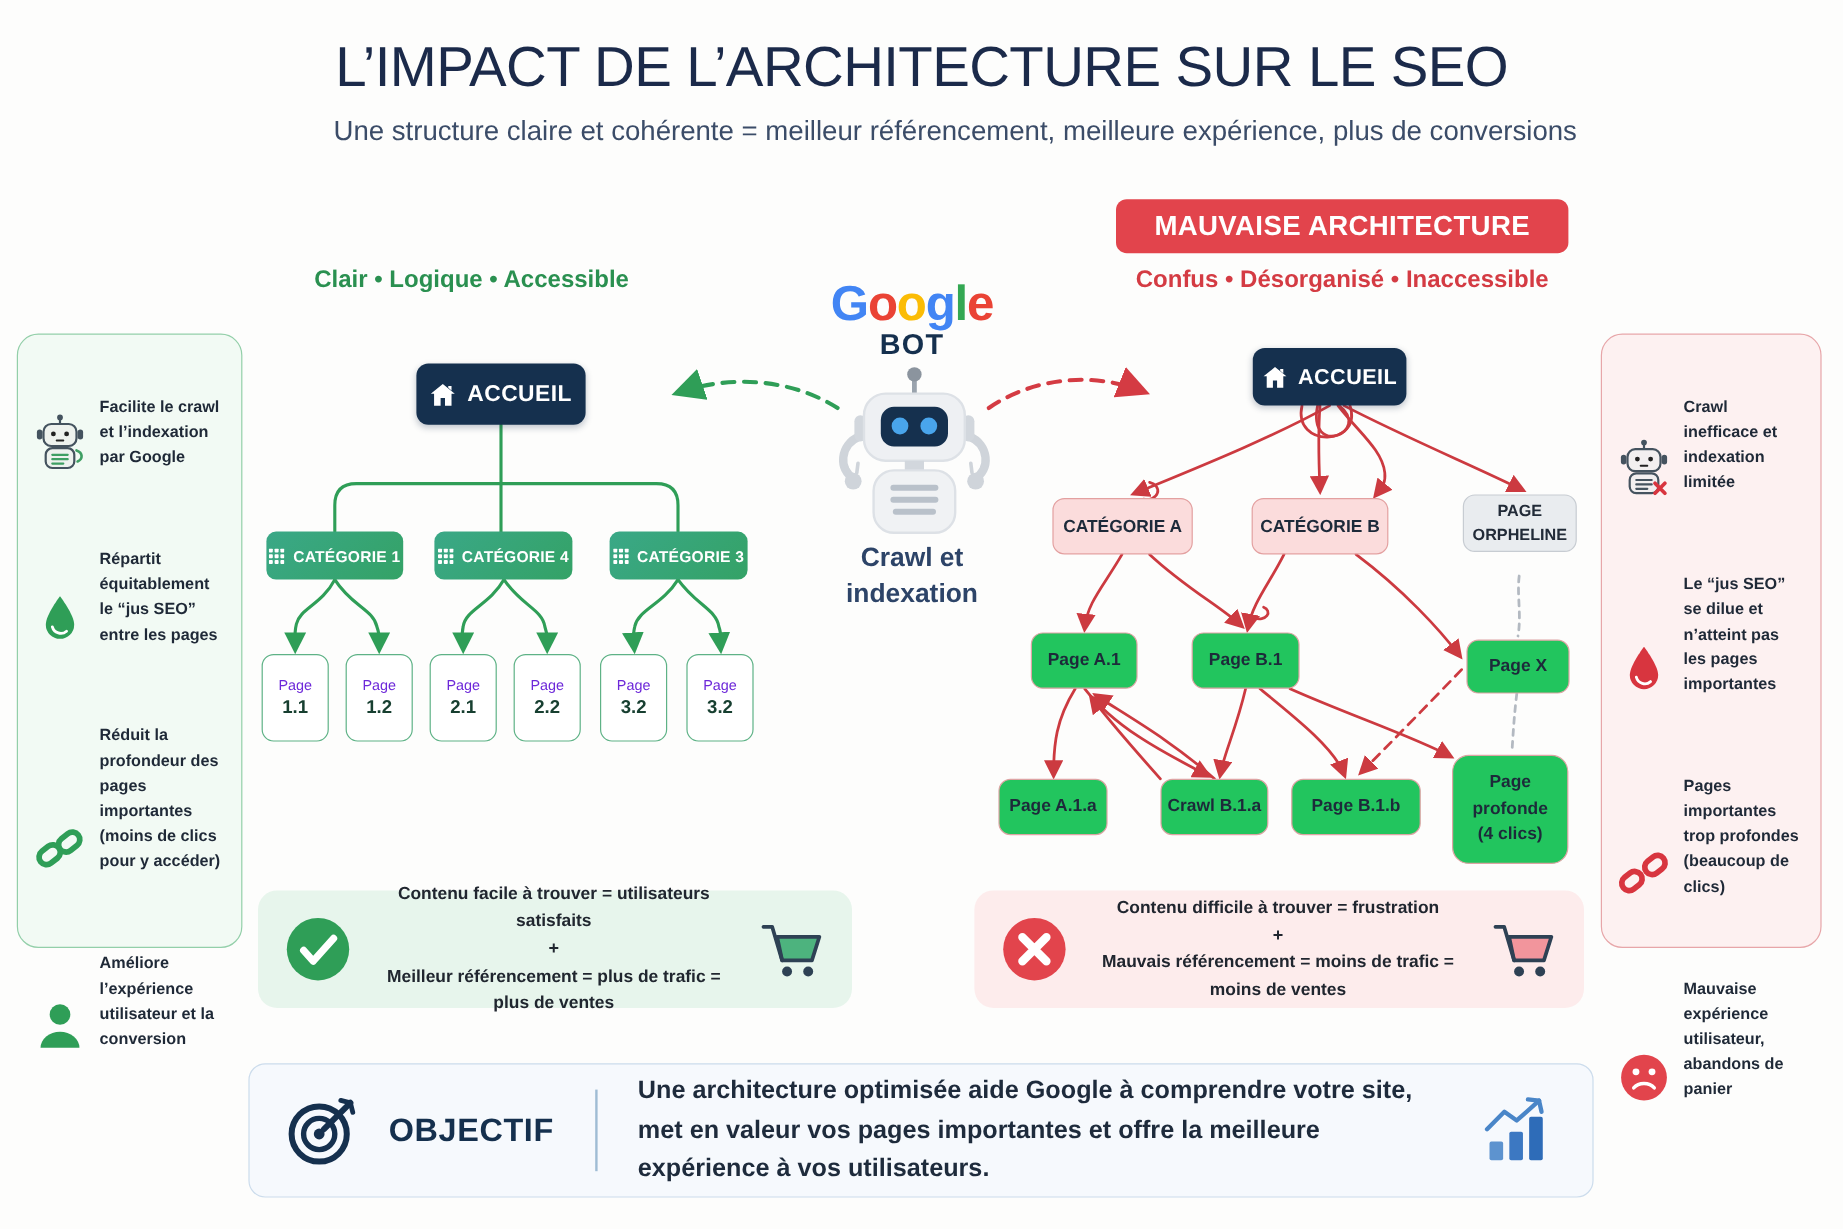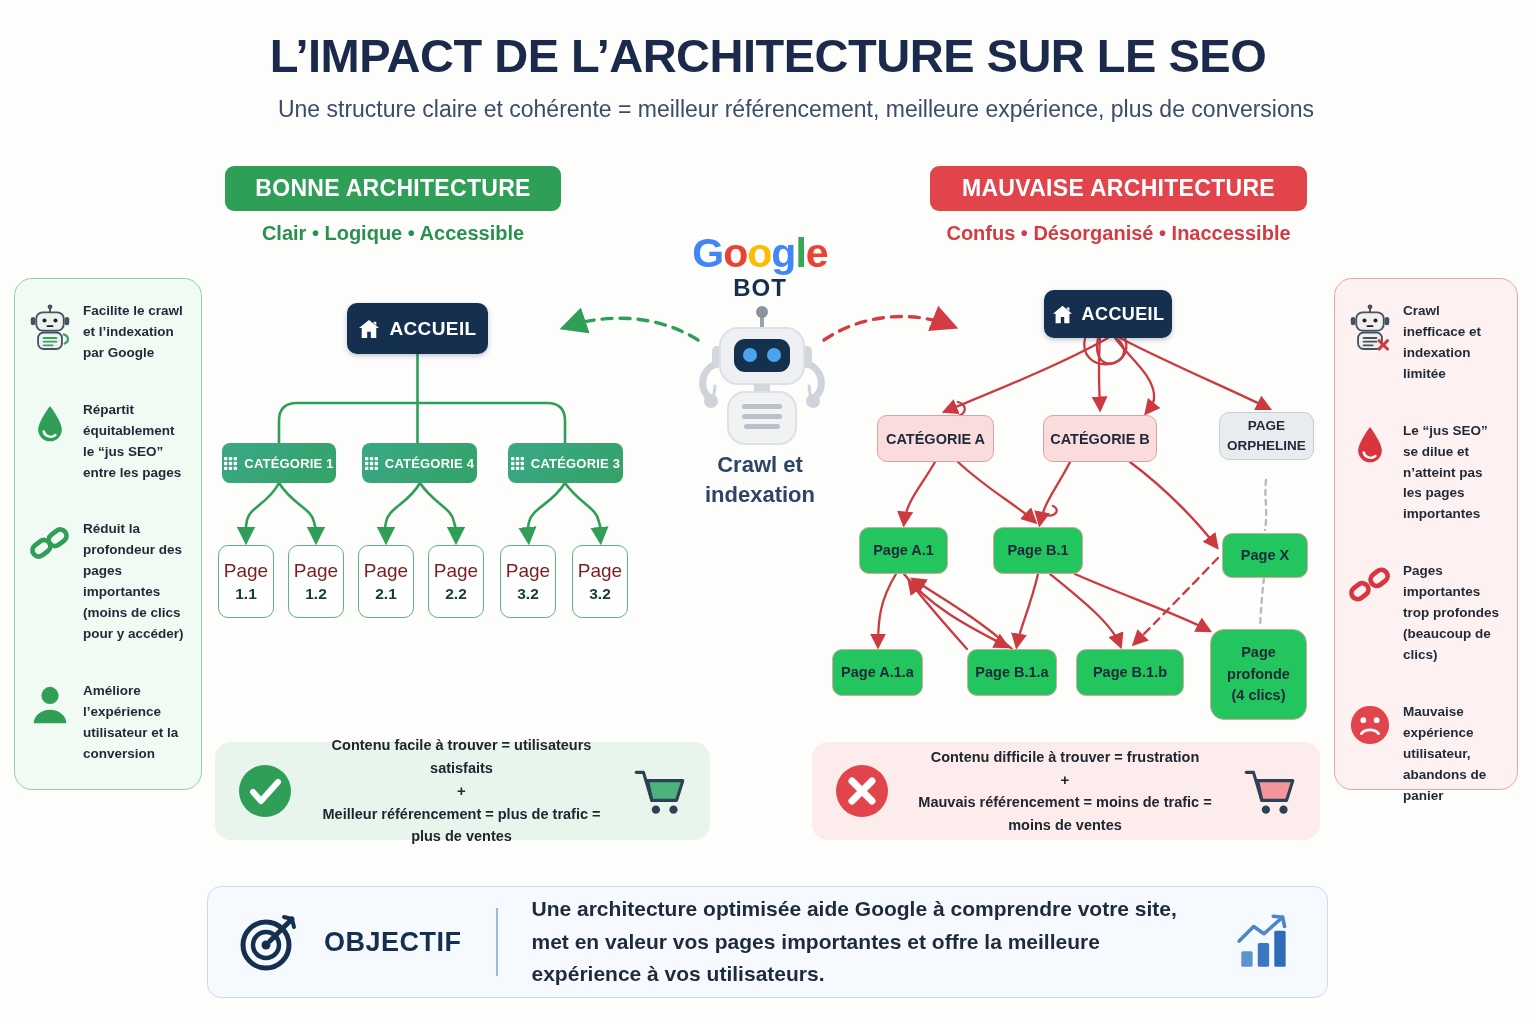--- a/index.html
+++ b/index.html
@@ -1,44 +1,44 @@
 <!DOCTYPE html>
 <html><head>
 <meta charset="utf-8">
 <style>
   * { margin:0; padding:0; box-sizing:border-box; }
   html,body { width:1536px; height:1024px; background:#fdfdfc; font-family:"Liberation Sans", sans-serif; overflow:hidden; }
   .stage { position:relative; width:1536px; height:1024px; }
   .abs { position:absolute; }
 
   
-  .title { top:28px; left:0; width:100%; text-align:center; font-size:47px; font-weight:bold; color:#1b2a4a; letter-spacing:-0.5px; }
+  .title { top:28px; left:0; width:100%; text-align:center; font-size:47px; font-weight:normal; color:#1b2a4a; letter-spacing:-0.5px; }
   .subtitle { top:96px; left:0; width:100%; text-align:center; font-size:23px; font-weight:500; color:#3b4c68;margin-left:28px; }
 
   
   .badge { height:45px; border-radius:9px; color:#fff; font-size:23px; font-weight:bold; display:flex; align-items:center; justify-content:center; letter-spacing:0.3px; }
   .badge.green { left:225px; top:166px; width:336px; background:#2f9e57; }
   .badge.red { left:930px; top:166px; width:377px; background:#e2444c; }
   .tagline { top:222px; font-size:20px; font-weight:bold; text-align:center; }
   .tagline.green { left:225px; width:336px; color:#2a9050; }
   .tagline.red { left:930px; width:377px; color:#d43b43; }
 
   
   .panel { top:278px; width:188px; height:512px; border-radius:18px; padding:22px 12px 18px 12px; display:flex; flex-direction:column; gap:36px; }
   .panel.left { left:14px; background:#f2faf4; border:1.5px solid #93cfa9; }
   .panel.right { left:1334px; width:184px; background:#fdf1f1; border:1.5px solid #e7a6a9; }
-  .panel-item { display:flex; gap:10px; align-items:flex-start; }
+  .panel-item { display:flex; gap:10px; align-items:flex-end;margin-top:28px; }
   .panel-icon { flex:0 0 46px; display:flex; justify-content:center; padding-top:2px; }
   .panel-text { font-size:13.5px; font-weight:600; color:#1f2937; line-height:1.55; }
 
   
   .navy-node { background:#15304e; border-radius:10px; color:#fff; font-weight:bold; display:flex; align-items:center; justify-content:center; gap:9px; font-size:19px; letter-spacing:0.4px; box-shadow:0 2px 5px rgba(20,40,70,.25); }
   .cat-green { background:linear-gradient(135deg,#3aa887,#34a266); border-radius:8px; color:#fff; font-weight:bold; font-size:13px; display:flex; align-items:center; justify-content:center; gap:7px; letter-spacing:0.2px; }
   .page-good { background:#fff; border:1.5px solid #5eb286; border-radius:10px; display:flex; flex-direction:column; align-items:center; justify-content:center; gap:3px; }
-  .page-good .w { font-size:19px; color:#7f1d1d; }
+  .page-good .w { font-size:12px; color:#6d28d9; }
   .page-good .n { font-size:15.5px; font-weight:bold; color:#173f30; }
   .pink-node { background:#fbdcdc; border:1.5px solid #e3a0a0; border-radius:10px; display:flex; align-items:center; justify-content:center; font-weight:bold; font-size:14.5px; color:#1d2a3a; text-align:center; }
   .pink-lite { background:#22c55e; border:1.5px solid #dda4a4; border-radius:10px; display:flex; align-items:center; justify-content:center; font-weight:bold; font-size:14.5px; color:#1d2a3a; text-align:center; line-height:1.5; padding:4px; }
   .gray-node { background:#e9ecef; border:1.5px solid #c7ccd2; border-radius:10px; display:flex; align-items:center; justify-content:center; font-weight:bold; font-size:13.5px; color:#222b38; text-align:center; line-height:1.5; padding:4px; }
 
   
   .google-line { left:640px; top:230px; width:240px; text-align:center; font-size:41px; font-weight:bold; letter-spacing:-1px; }
   .bot-line { left:640px; top:274px; width:240px; text-align:center; font-size:24px; font-weight:bold; color:#15304e; letter-spacing:1px; }
   .crawl-caption { left:630px; top:450px; width:260px; text-align:center; font-size:22px; font-weight:bold; color:#2d4468; line-height:1.35; }
 
@@ -57,21 +57,20 @@
   svg { display:block; }
 </style>
 </head>
 <body>
 
 <div class="stage">
 
   <div class="abs title">L’IMPACT DE L’ARCHITECTURE SUR LE SEO</div>
   <div class="abs subtitle">Une structure claire et cohérente = meilleur référencement, meilleure expérience, plus de conversions</div>
 
-  <div class="abs badge green">BONNE ARCHITECTURE</div>
   <div class="abs badge red">MAUVAISE ARCHITECTURE</div>
   <div class="abs tagline green">Clair • Logique • Accessible</div>
   <div class="abs tagline red">Confus • Désorganisé • Inaccessible</div>
 
   <svg class="abs" style="left:0;top:0;" width="1536" height="1024">
     <defs>
       <marker id="arrGreenD" markerWidth="8" markerHeight="8" refX="6" refY="4" orient="auto">
           <path d="M0,0 L8,4 L0,8 Z" fill="#2f9e57"></path>
         </marker>
       <marker id="arrRedD" markerWidth="8" markerHeight="8" refX="6" refY="4" orient="auto">
@@ -353,21 +352,21 @@
         </svg>
       <span>ACCUEIL</span>
     </div>
     <div class="abs pink-node" style="left:57px;top:135px;width:117px;height:47px;">CATÉGORIE A</div>
     <div class="abs pink-node" style="left:223px;top:135px;width:114px;height:47px;">CATÉGORIE B</div>
     <div class="abs gray-node" style="left:399px;top:132px;width:95px;height:48px;">PAGE ORPHELINE</div>
     <div class="abs pink-lite" style="left:39px;top:247px;width:89px;height:47px;">Page A.1</div>
     <div class="abs pink-lite" style="left:173px;top:247px;width:90px;height:47px;">Page B.1</div>
     <div class="abs pink-lite" style="left:402px;top:253px;width:86px;height:45px;">Page X</div>
     <div class="abs pink-lite" style="left:12px;top:369px;width:91px;height:47px;">Page A.1.a</div>
-    <div class="abs pink-lite" style="left:147px;top:369px;width:90px;height:47px;">Page B.1.a</div>
+    <div class="abs pink-lite" style="left:147px;top:369px;width:90px;height:47px;">Crawl B.1.a</div>
     <div class="abs pink-lite" style="left:256px;top:369px;width:108px;height:47px;">Page B.1.b</div>
     <div class="abs pink-lite" style="left:390px;top:349px;width:97px;height:91px;border-radius:14px;padding:8px;">Page profonde (4 clics)</div>
   </div>
 
   <div class="abs summary green">
     <svg width="56" height="56" viewBox="0 0 56 56">
       <circle cx="28" cy="28" r="26" fill="#2f9e57"></circle>
       <path d="M16 29 l8 9 L41 19" stroke="#fff" stroke-width="6" fill="none" stroke-linecap="round" stroke-linejoin="round"></path>
     </svg>
     <div class="summary-text">

